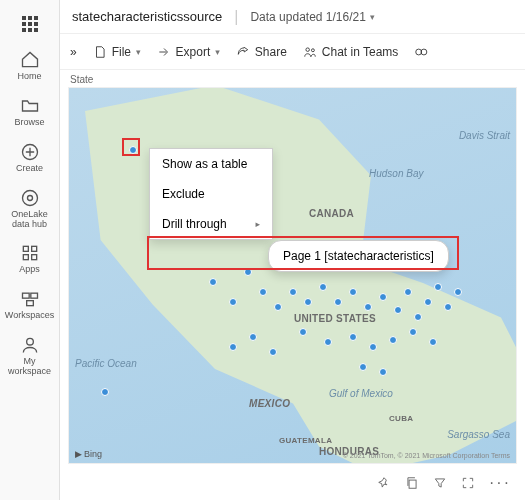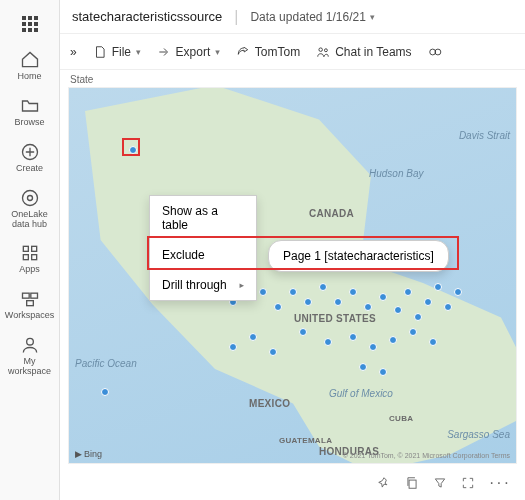--- a/index.html
+++ b/index.html
@@ -19,21 +19,21 @@
   .toolbar .tb-item { display: flex; align-items: center; gap: 5px; cursor: pointer; }
   .toolbar svg, .toolbar .icon { width: 14px; height: 14px; }
   .state-label { font-size: 10px; color: #666; padding: 4px 10px 2px; }
   .map-wrap { flex: 1; position: relative; margin: 0 8px 8px 8px; border: 1px solid #eee; background: linear-gradient(160deg,#bcd9ec 0%, #a9cfe8 100%); overflow: hidden; }
   .land { position: absolute; background: #d9e8d0; }
   .land-na { clip-path: polygon(5% 10%, 30% 4%, 50% 12%, 60% 25%, 58% 45%, 70% 50%, 85% 58%, 90% 70%, 88% 82%, 75% 90%, 60% 94%, 50% 88%, 45% 78%, 30% 70%, 18% 55%, 8% 40%); left: -10px; top: -20px; width: 520px; height: 430px; }
   .ocean-label { position: absolute; font-size: 10px; color: #6c8ea8; font-style: italic; }
   .map-label { position: absolute; font-size: 10px; color: #6b6b6b; font-weight: 600; letter-spacing: 0.3px; }
   .dot { position: absolute; width: 8px; height: 8px; background: #3b8ed8; border: 1px solid #fff; border-radius: 50%; }
   .hl-box { position: absolute; border: 2px solid #e03131; background: rgba(255,255,255,0); }
-  .ctx-menu { position: absolute; background: #fff; border: 1px solid #ccc; box-shadow: 0 4px 10px rgba(0,0,0,0.15); font-size: 12px; width: 108px; margin-top: 47px; }
+  .ctx-menu { position: absolute; background: #fff; border: 1px solid #ccc; box-shadow: 0 4px 10px rgba(0,0,0,0.15); font-size: 12px; width: 124px; }
   .ctx-menu .row { padding: 8px 12px; display: flex; align-items: center; justify-content: space-between; cursor: pointer; }
   .submenu { position: absolute; background: #fff; border: 1px solid #ccc; box-shadow: 0 4px 10px rgba(0,0,0,0.15); font-size: 12px; }
   .submenu .row { padding: 8px 14px; white-space: nowrap; cursor: pointer; }
   .hl-wide { position: absolute; border: 2px solid #e03131; }
   .map-footer { position: absolute; bottom: 4px; left: 6px; font-size: 9px; color: #555; display:flex; align-items:center; gap:2px;}
   .map-copy { position: absolute; bottom: 4px; right: 6px; font-size: 7px; color: #888; }
   .vis-actions { height: 28px; display: flex; align-items: center; justify-content: flex-end; gap: 14px; padding: 0 14px 6px; color: #666; }
   .vis-actions .ic { width: 14px; height: 14px; cursor: pointer; }
   .chev { font-size: 9px; color: #777; }
 </style>
@@ -147,21 +147,21 @@
       <svg viewBox="0 0 24 24" fill="none" stroke="#333" stroke-width="1.5">
           <path d="M4 12h12M12 6l6 6-6 6"></path>
         </svg>
       <span>Export</span>
       <span class="chev">▾</span>
     </span>
     <span class="tb-item">
       <svg viewBox="0 0 24 24" fill="none" stroke="#333" stroke-width="1.5">
           <path d="M14 4l6 4-6 4V9c-6 0-9 3-10 7 0-7 4-11 10-11z"></path>
         </svg>
-      <span>TomTom</span>
+      <span>Share</span>
     </span>
     <span class="tb-item">
       <svg viewBox="0 0 24 24" fill="none" stroke="#333" stroke-width="1.5">
           <circle cx="8" cy="8" r="3"></circle>
           <circle cx="17" cy="9" r="2.5"></circle>
           <path d="M3 20c0-3 2-5 5-5s5 2 5 5M14 20c0-2 1.5-4 4-4s3 2 3 4"></path>
         </svg>
       <span>Chat in Teams</span>
     </span>
     <span class="tb-item">
@@ -176,21 +176,21 @@
 
   <div class="map-wrap">
     <div class="land land-na"></div>
     <span class="ocean-label" style="left:6px; top:270px;">Pacific Ocean</span>
     <span class="ocean-label" style="left:300px; top:80px;">Hudson Bay</span>
     <span class="ocean-label" style="right:6px; top:42px;">Davis Strait</span>
     <span class="ocean-label" style="left:260px; top:300px;">Gulf of Mexico</span>
     <span class="ocean-label" style="right:6px; top:300px;margin-top:41px;">Sargasso Sea</span>
     <span class="map-label" style="left:240px; top:120px;">CANADA</span>
     <span class="map-label" style="left:225px; top:225px;">UNITED STATES</span>
-    <span class="map-label" style="left:180px; top:310px;">MEXICO</span>
+    <span class="map-label" style="left:180px; top:310px;font-style:italic;">MEXICO</span>
     <span class="map-label" style="left:210px; top:348px; font-size:8px;">GUATEMALA</span>
     <span class="map-label" style="left:250px; top:358px; font-size:10px;">HONDURAS</span>
     <span class="map-label" style="left:320px; top:320px; font-size:8px;margin-top:6px;">CUBA</span>
 
     <div class="dot" style="left:60px; top:58px;"></div>
     <div class="dot" style="left:32px; top:300px;"></div>
     <div class="dot" style="left:140px; top:190px;"></div>
     <div class="dot" style="left:160px; top:210px;"></div>
     <div class="dot" style="left:175px; top:180px;"></div>
     <div class="dot" style="left:190px; top:200px;"></div>

